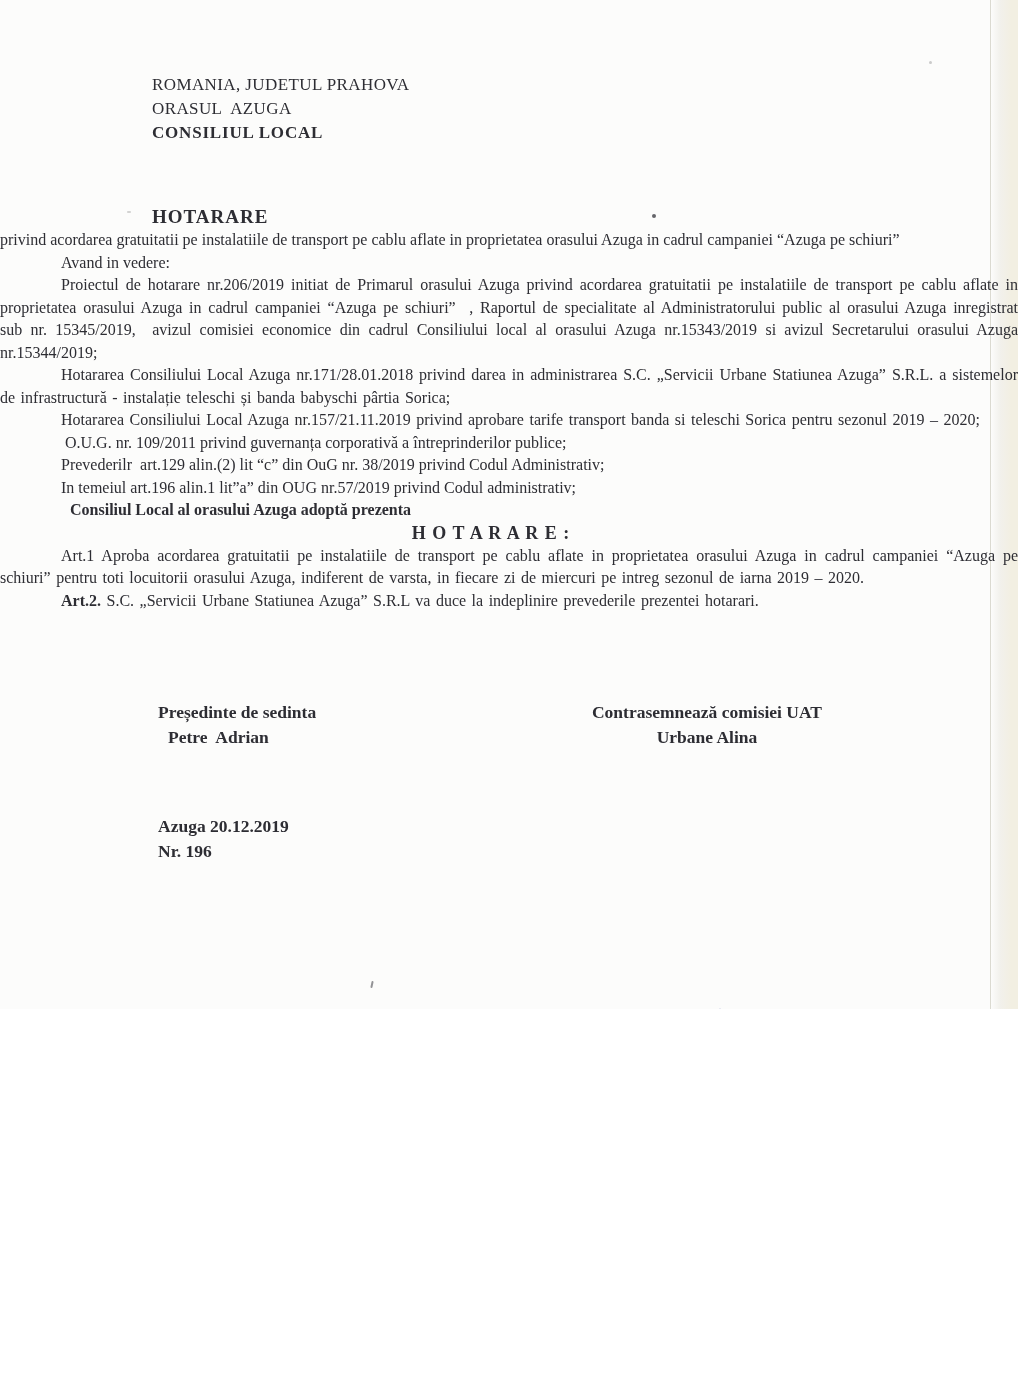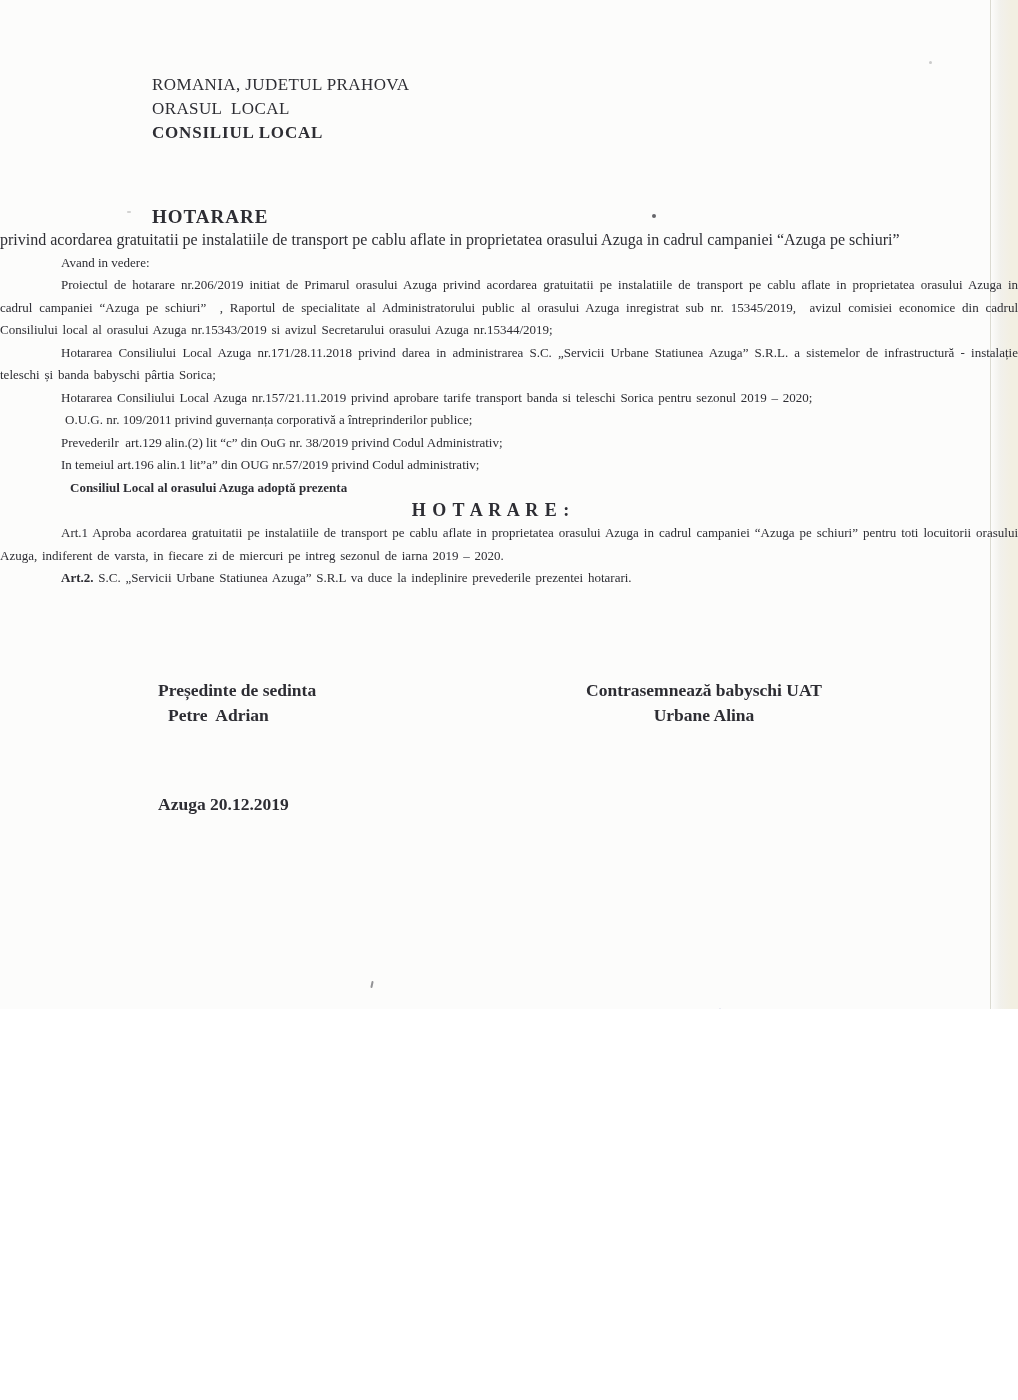--- a/index.html
+++ b/index.html
@@ -11,21 +11,21 @@
   .doc p{margin:0;}
   .pre{white-space:pre-wrap;}
   
   .hdr{padding-top:73px;margin-left:152px;font-size:17px;line-height:24px;letter-spacing:.4px;}
   .hdr .bold{font-weight:bold;letter-spacing:.8px;}
   
   .title-wrap{margin-top:60px;margin-left:152px;margin-right:78px;padding-right:92px;line-height:23px;}
   .doc-title{font-weight:bold;font-size:19px;letter-spacing:1px;}
   .subtitle{margin-top:3px;margin-left:152px;margin-right:72px;font-size:16px;line-height:22.5px;}
   
-  .body-text{margin-left:152px;margin-right:78px;font-size:13px;line-height:22.5px;}
+  .body-text{margin-left:152px;margin-right:78px;font-size:16px;line-height:22.5px;}
   .j{text-align:justify;word-spacing:1.5px;}
   .ind{text-indent:61px;}
   .ind2{text-indent:65px;}
   .intro{margin-top:93px;}
   .temei{margin-top:23px;}
   .adopt{margin-top:23px;font-weight:bold;text-indent:70px;}
   .hot-heading{margin-top:16px;text-align:center;font-weight:bold;font-size:18px;letter-spacing:1px;line-height:23px;padding-right:36px;}
   .art1{margin-top:25px;}
   .art2{margin-top:23px;}
   .blead{font-weight:bold;}
@@ -58,58 +58,59 @@
   <div class="edge-line"></div>
   <div class="speck dot-title"></div>
   <div class="speck speck-a"></div>
   <div class="speck speck-b"></div>
   <div class="speck speck-c"></div>
 
   <div class="doc">
 
     <div class="hdr">
       <div class="pre">ROMANIA, JUDETUL PRAHOVA</div>
-      <div class="pre">ORASUL  LOCAL</div>
+      <div class="pre">ORASUL  AZUGA</div>
       <div class="pre bold">CONSILIUL LOCAL</div>
     </div>
 
     <div class="title-wrap">
       <span class="doc-title">HOTARARE</span>
     </div>
     <p class="subtitle pre">privind acordarea gratuitatii pe instalatiile de transport pe cablu aflate in proprietatea orasului Azuga in cadrul campaniei “Azuga pe schiuri”</p>
 
     <p class="body-text intro ind pre">Avand in vedere:</p>
     <p class="body-text j ind pre">Proiectul de hotarare nr.206/2019 initiat de Primarul orasului Azuga privind acordarea gratuitatii pe instalatiile de transport pe cablu aflate in proprietatea orasului Azuga in cadrul campaniei “Azuga pe schiuri”  , Raportul de specialitate al Administratorului public al orasului Azuga inregistrat sub nr. 15345/2019,  avizul comisiei economice din cadrul Consiliului local al orasului Azuga nr.15343/2019 si avizul Secretarului orasului Azuga nr.15344/2019;</p>
-    <p class="body-text j ind pre">Hotararea Consiliului Local Azuga nr.171/28.11.2018 privind darea in administrarea S.C. „Servicii Urbane Statiunea Azuga” S.R.L. a sistemelor de infrastructură - instalație teleschi și banda babyschi pârtia Sorica;</p>
+    <p class="body-text j ind pre">Hotararea Consiliului Local Azuga nr.171/28.01.2018 privind darea in administrarea S.C. „Servicii Urbane Statiunea Azuga” S.R.L. a sistemelor de infrastructură - instalație teleschi și banda babyschi pârtia Sorica;</p>
     <p class="body-text j ind pre">Hotararea Consiliului Local Azuga nr.157/21.11.2019 privind aprobare tarife transport banda si teleschi Sorica pentru sezonul 2019 – 2020;</p>
     <p class="body-text ind2 pre">O.U.G. nr. 109/2011 privind guvernanța corporativă a întreprinderilor publice;</p>
     <p class="body-text ind pre">Prevederilr  art.129 alin.(2) lit “c” din OuG nr. 38/2019 privind Codul Administrativ;</p>
 
     <p class="body-text temei ind pre">In temeiul art.196 alin.1 lit”a” din OUG nr.57/2019 privind Codul administrativ;</p>
 
     <p class="body-text adopt pre">Consiliul Local al orasului Azuga adoptă prezenta</p>
 
     <p class="body-text hot-heading pre">H O T A R A R E :</p>
 
     <p class="body-text j ind art1 pre">Art.1 Aproba acordarea gratuitatii pe instalatiile de transport pe cablu aflate in proprietatea orasului Azuga in cadrul campaniei “Azuga pe schiuri” pentru toti locuitorii orasului Azuga, indiferent de varsta, in fiecare zi de miercuri pe intreg sezonul de iarna 2019 – 2020.</p>
     <p class="body-text j ind art2 pre"><span class="blead">Art.2.</span><span class="pre"> S.C. „Servicii Urbane Statiunea Azuga” S.R.L va duce la indeplinire prevederile prezentei hotarari.</span></p>
 
     <div class="sig-row">
       <div class="sig-left">
         <div class="pre">Președinte de sedinta</div>
         <div class="name pre">Petre  Adrian</div>
       </div>
       <div class="sig-right">
-        <div class="pre">Contrasemnează babyschi UAT</div>
+        <div class="pre">Contrasemnează comisiei UAT</div>
         <div class="pre">Urbane Alina</div>
       </div>
     </div>
 
     <div class="date-block">
       <div class="pre">Azuga 20.12.2019</div>
+      <div class="pre">Nr. 196</div>
     </div>
 
   </div>
 
   <div class="stamp-box">
     <svg width="182" height="180" viewBox="0 0 200 200">
       <defs>
         <path id="arcRo" d="M40.6 153.5 A80 80 0 0 1 62.5 29.4"></path>
         <path id="arcRing" d="M62.5 170.6 A80 80 0 1 0 70 25.8"></path>
         <path id="arcInner" d="M88.1 155.7 A57 57 0 0 0 145 64.9"></path>

